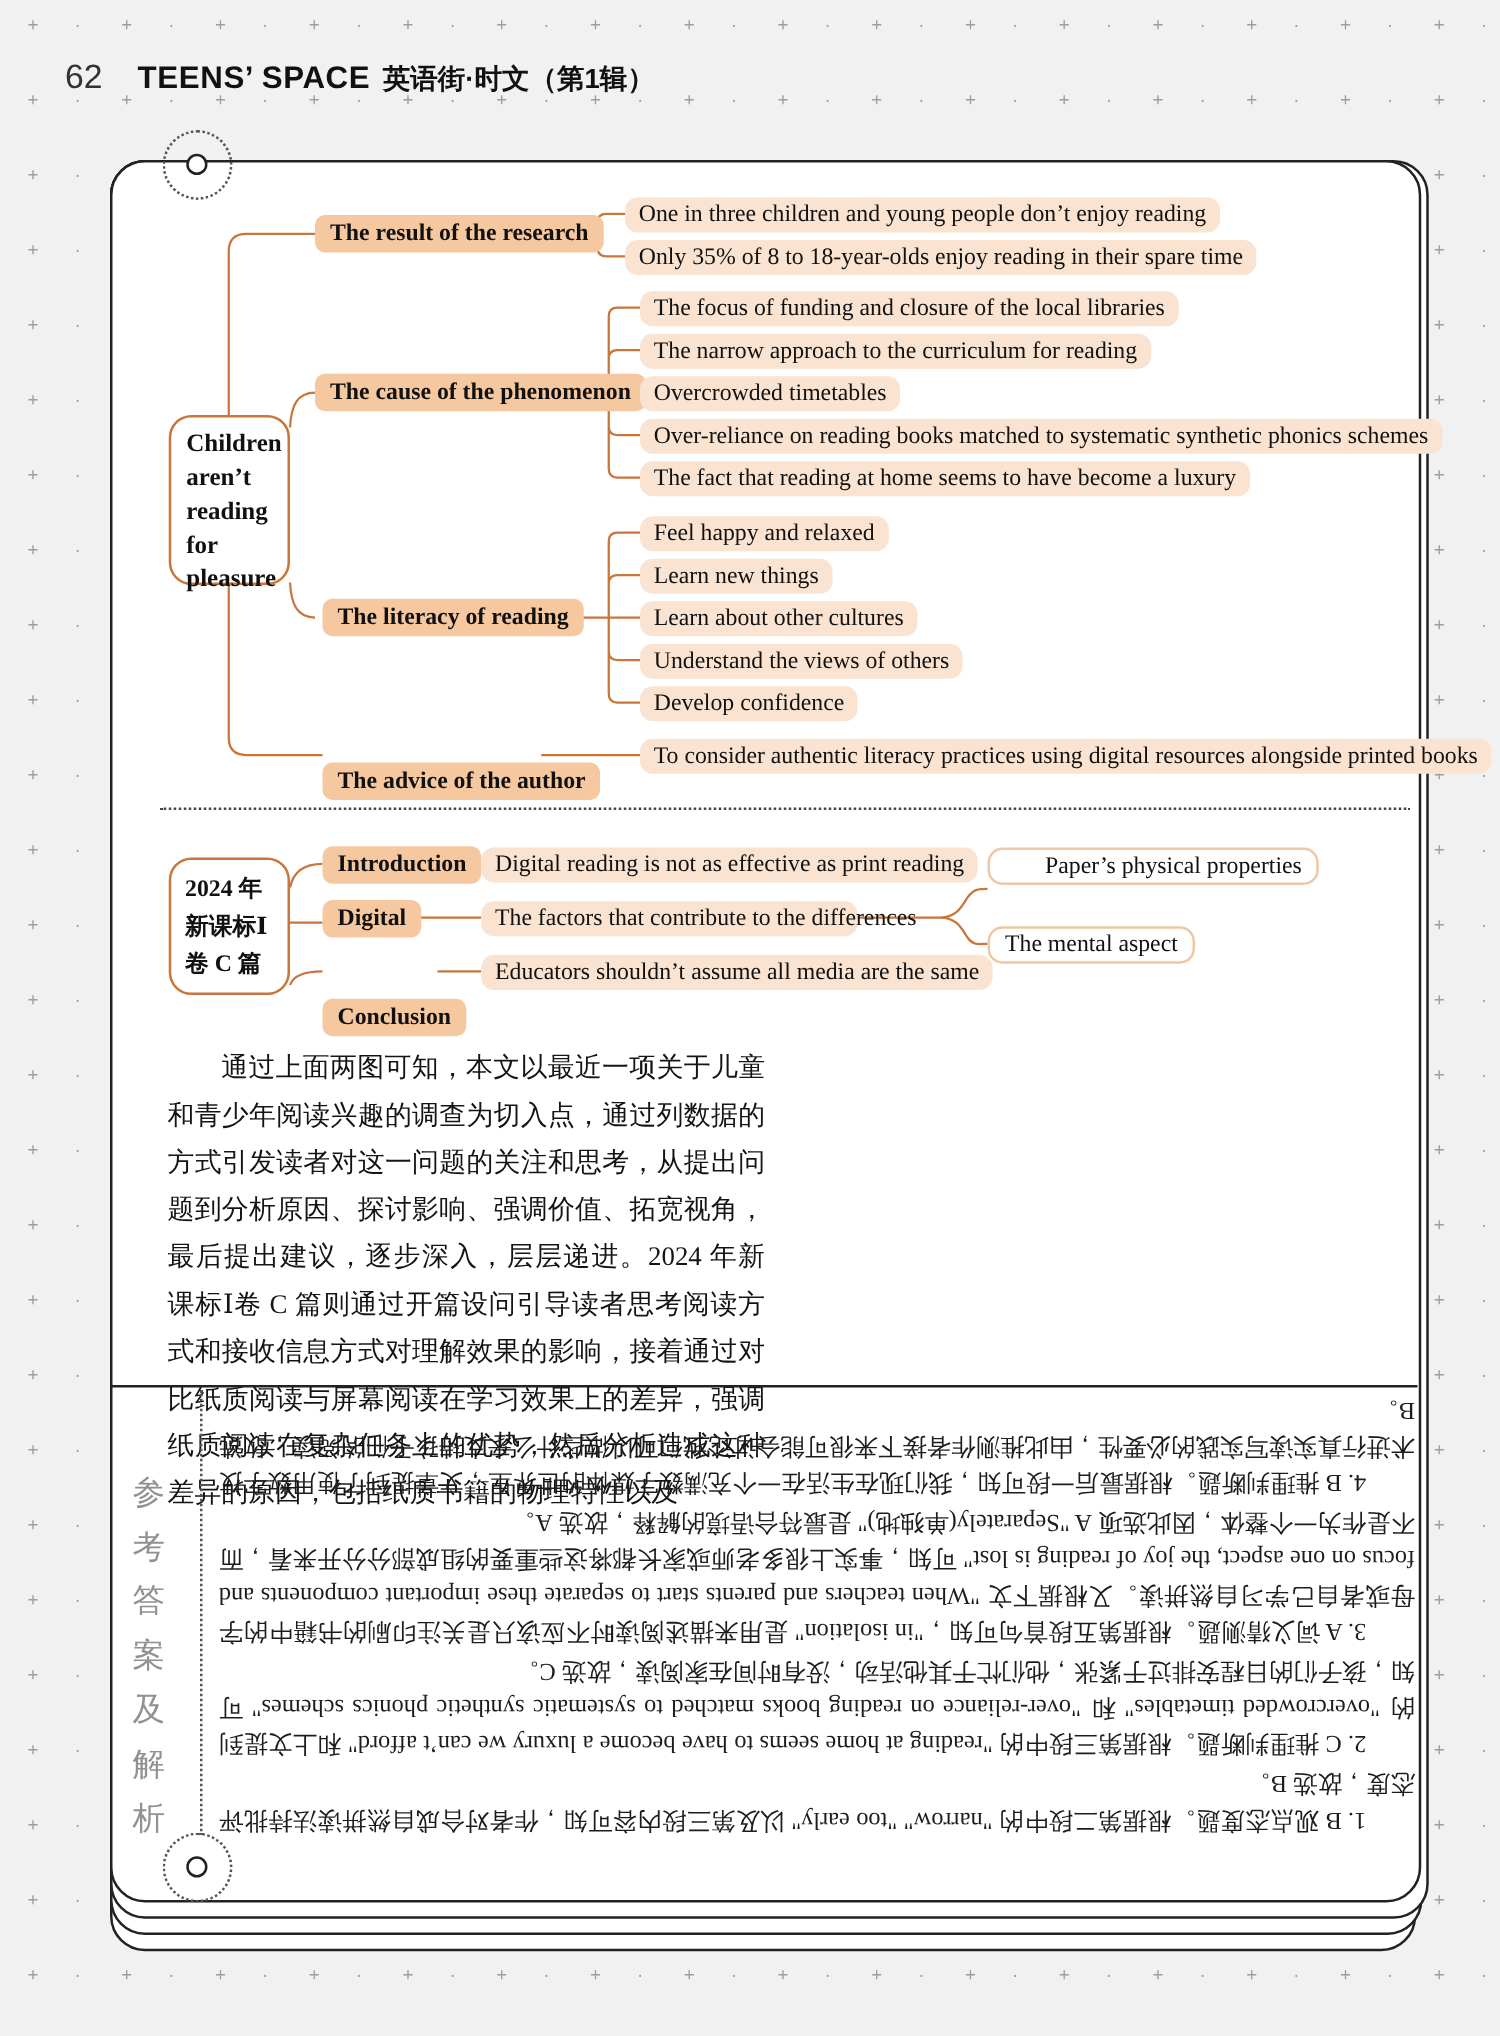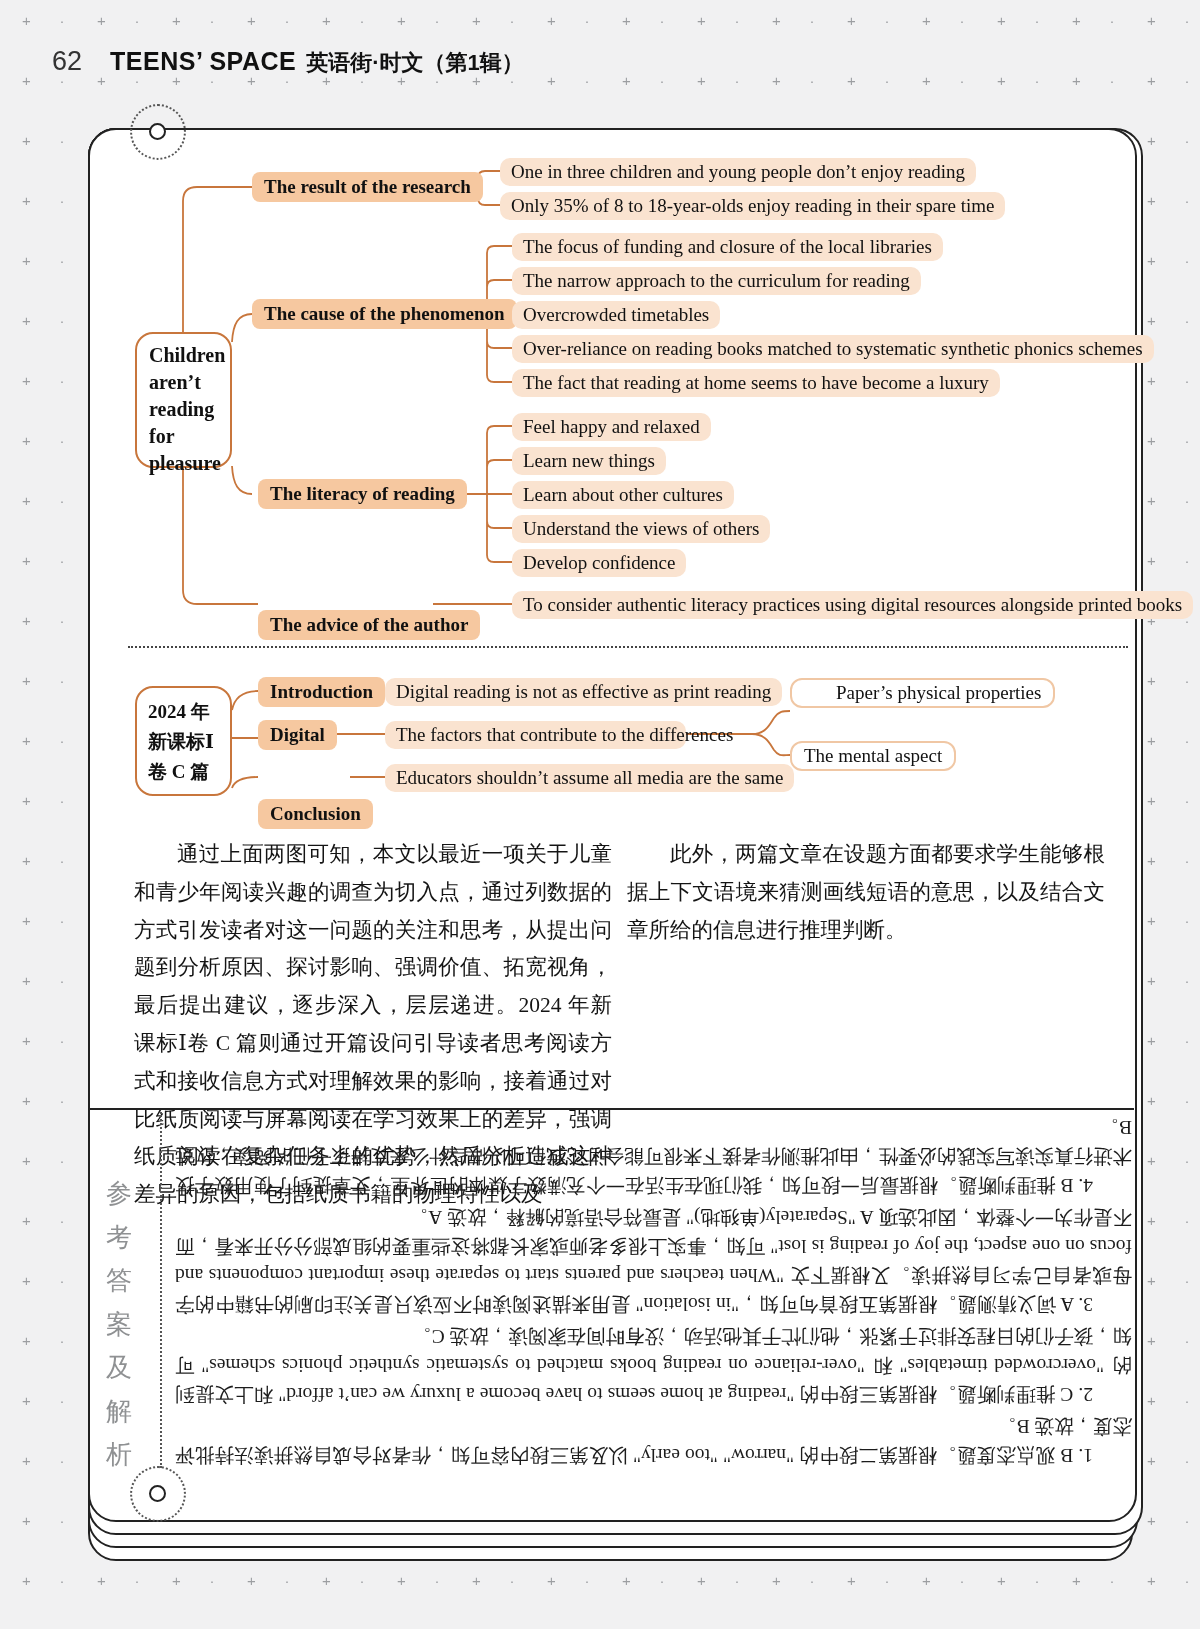--- a/index.html
+++ b/index.html
@@ -1007,21 +1007,20 @@
 <div class="subleaf" style="left:790px;top:678px;padding-left:44px;">Paper’s physical properties</div>
 <div class="subleaf" style="left:790px;top:741px;">The mental aspect</div>
 
 <div class="branch" style="left:258px;top:763px;margin-top:36px;">Conclusion</div>
 <div class="leaf" style="left:385px;top:764px;">Educators shouldn’t assume all media are the same</div>
 
 <div class="commentary-col" id="commentary-left">
   <p class="indent">通过上面两图可知，本文以最近一项关于儿童和青少年阅读兴趣的调查为切入点，通过列数据的方式引发读者对这一问题的关注和思考，从提出问题到分析原因、探讨影响、强调价值、拓宽视角，最后提出建议，逐步深入，层层递进。2024 年新课标Ⅰ卷 C 篇则通过开篇设问引导读者思考阅读方式和接收信息方式对理解效果的影响，接着通过对比纸质阅读与屏幕阅读在学习效果上的差异，强调纸质阅读在复杂任务上的优势，然后分析造成这种差异的原因，包括纸质书籍的物理特性以及</p>
 </div>
 <div class="commentary-col" id="commentary-right">
-  <p class="indent">此外，两篇文章在设题方面都要求学生能够根据上下文语境来猜测画线短语的意思，以及结合文章所给的信息进行推理判断。</p>
 </div>
 
 <div id="answer-divider"></div>
 <div id="answer-side-label">参考答案及解析</div>
 <div id="answer-dotted-line"></div>
 
 <div id="answers-block">
   <p>1. B 观点态度题。根据第二段中的 "narrow" "too early" 以及第三段内容可知，作者对合成自然拼读法持批评态度，故选 B。</p>
   <p>2. C 推理判断题。根据第三段中的 "reading at home seems to have become a luxury we can’t afford" 和上文提到的 "overcrowded timetables" 和 "over-reliance on reading books matched to systematic synthetic phonics schemes" 可知，孩子们的日程安排过于紧张，他们忙于其他活动，没有时间在家阅读，故选 C。</p>
   <p>3. A 词义猜测题。根据第五段首句可知，"in isolation" 是用来描述阅读时不应该只是关注印刷的书籍中的字母或者自己学习自然拼读。又根据下文 "When teachers and parents start to separate these important components and focus on one aspect, the joy of reading is lost" 可知，事实上很多老师或家长都将这些重要的组成部分分开来看，而不是作为一个整体，因此选项 A "Separately(单独地)" 是最符合语境的解释，故选 A。</p>

